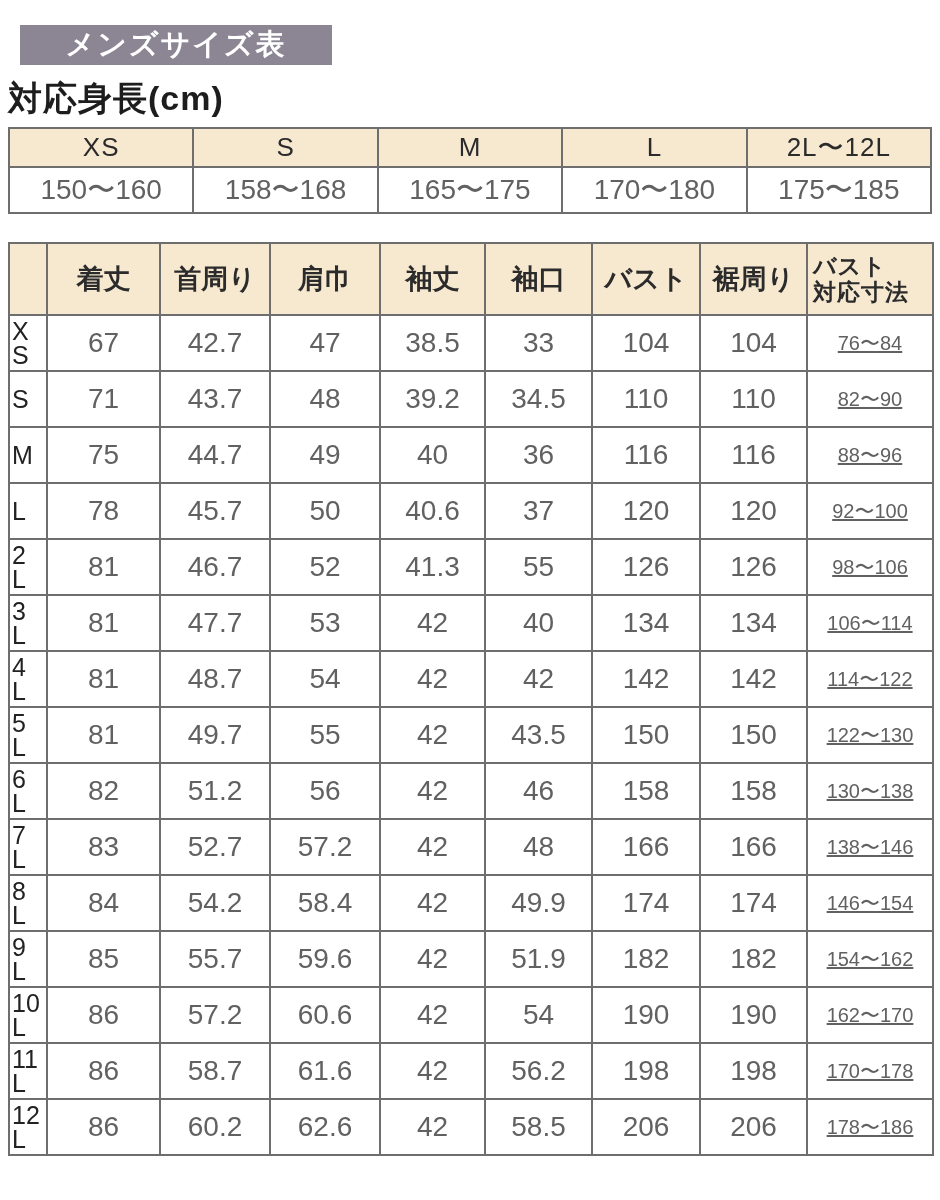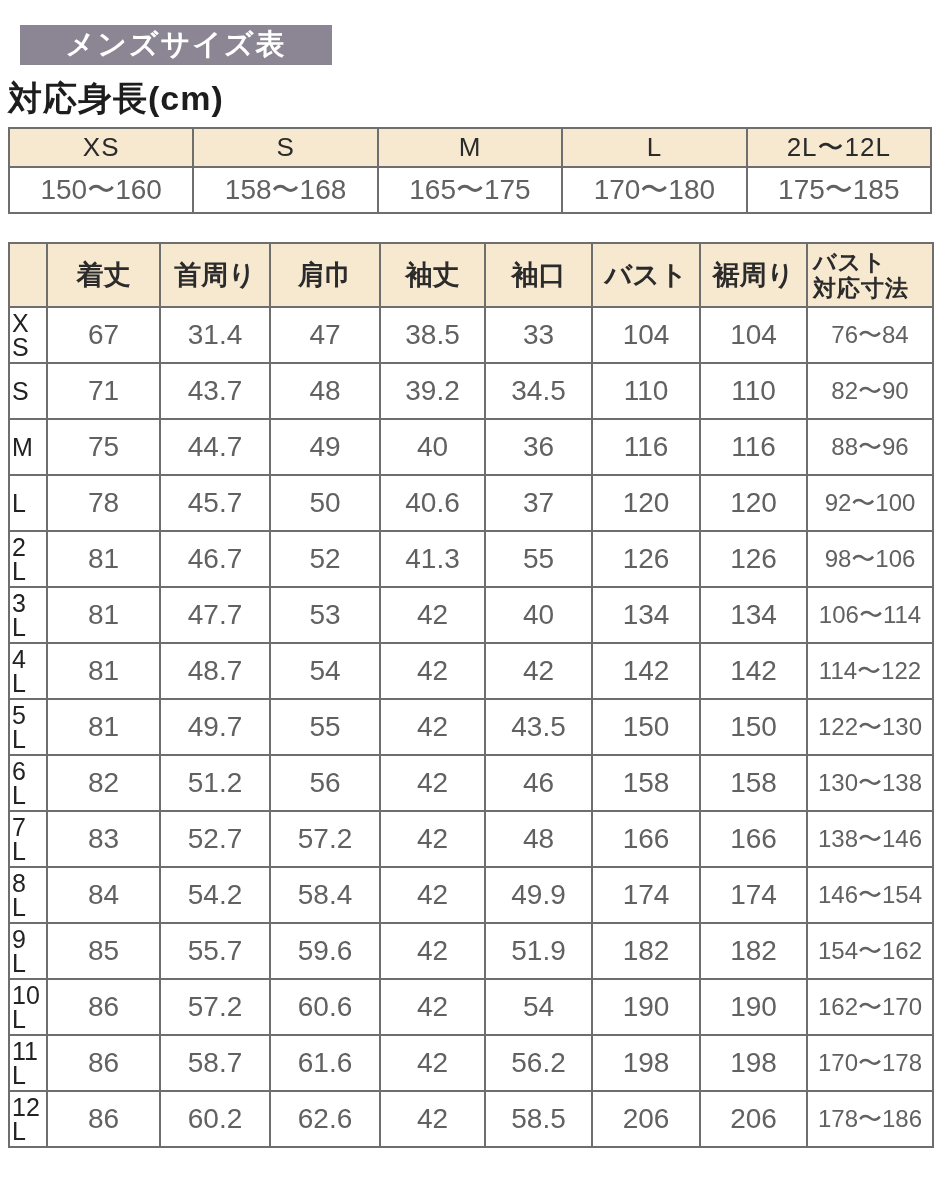--- a/index.html
+++ b/index.html
@@ -54,21 +54,21 @@
     height:46px;
     font-size:28px;font-weight:normal;
     color:var(--value_text);
     text-align:center;vertical-align:middle;
   }
 
   
   .size-table{width:924px;margin-top:28px;border:2px solid var(--border_outer);}
   .size-table thead th{
     background:var(--header_bg);
-    height:64px;
+    height:72px;
     font-size:27px;font-weight:bold;
     color:var(--label_text);
     text-align:center;vertical-align:middle;
   }
   .size-table thead th.corner{background:var(--header_bg);}
   .size-table thead th.wide{
     font-size:23px;
     text-align:left;
     padding-left:5px;
     white-space:pre-line;
@@ -83,21 +83,21 @@
     padding:0 0 0 2px;
     line-height:0.98;
     vertical-align:middle;
   }
   .size-table tbody td{
     height:56px;
     font-size:28px;font-weight:normal;
     color:var(--value_text);
     text-align:center;vertical-align:middle;
   }
-  .size-table tbody td:last-child{font-size:24px;letter-spacing:0;}
+  .size-table tbody td:last-child{font-size:20px;letter-spacing:0;text-decoration:underline;}
 </style>
 </head>
 <body>
 
 <div class="page">
 
   <div class="title-bar">メンズサイズ表</div>
 
   <div class="subtitle">対応身長(cm)</div>
 
@@ -152,21 +152,21 @@
         <th>バスト</th>
         <th>裾周り</th>
         <th class="wide">バスト
 対応寸法</th>
       </tr>
     </thead>
     <tbody>
         <tr>
           <th class="rowlabel">X<br>S</th>
           <td>67</td>
-          <td>31.4</td>
+          <td>42.7</td>
           <td>47</td>
           <td>38.5</td>
           <td>33</td>
           <td>104</td>
           <td>104</td>
           <td>76〜84</td>
         </tr>
         <tr>
           <th class="rowlabel">S</th>
           <td>71</td>

